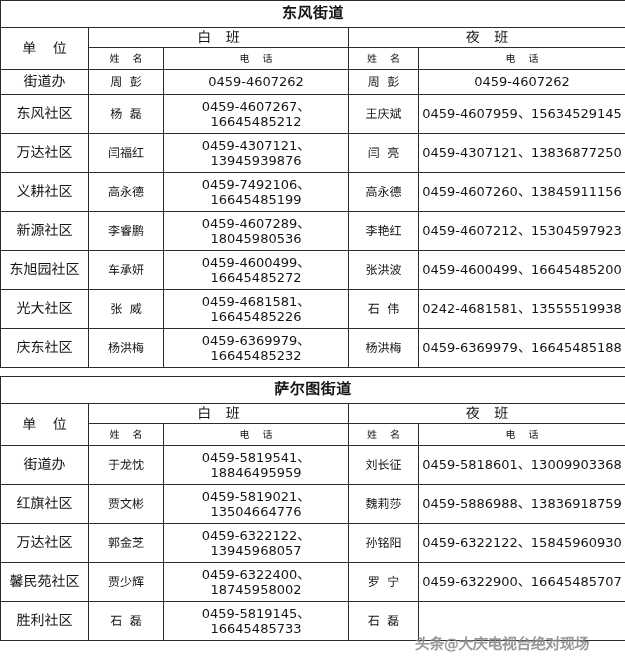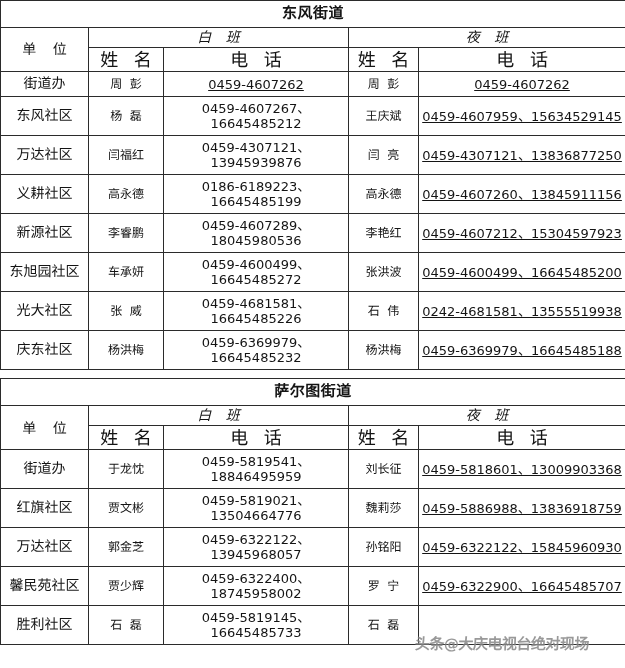--- a/index.html
+++ b/index.html
@@ -55,32 +55,31 @@
     font-size: 15px;
     font-weight: 700;
     letter-spacing: 0.5px;
   }
 
   .shift-cell {
     height: 20px;
     font-size: 14px;
     letter-spacing: 5px;
     text-indent: 5px;
-    font-style: italic;
   }
 
   .unit-head {
     font-size: 14px;
     letter-spacing: 6px;
     text-indent: 6px;
   }
 
   .sub-head {
     height: 22px;
-    font-size: 18px;
+    font-size: 10px;
     letter-spacing: 5px;
     text-indent: 5px;
   }
 
   td.unit {
     font-size: 14px;
     font-weight: 400;
     font-family: Liberation Serif, serif;
   }
 
@@ -90,21 +89,20 @@
   }
 
   td.phone {
     font-size: 13px;
     white-space: pre-line;
     letter-spacing: 0px;
   }
 
   td.phone.single {
     white-space: nowrap;
-    text-decoration: underline;
   }
 
   .row-1 td { height: 25px; }
   .row-2 td { height: 39px; margin-top: 9px; }
 
   .gap {
     height: 8px;
     background: #ffffff;
     width: 625px;
   }
@@ -172,21 +170,21 @@
             <td class="unit">万达社区</td>
             <td class="name">闫福红</td>
             <td class="phone">0459-4307121、
 13945939876</td>
             <td class="name">闫  亮</td>
             <td class="phone single">0459-4307121、13836877250</td>
           </tr>
           <tr class="row-2">
             <td class="unit">义耕社区</td>
             <td class="name">高永德</td>
-            <td class="phone">0186-6189223、
+            <td class="phone">0459-7492106、
 16645485199</td>
             <td class="name">高永德</td>
             <td class="phone single">0459-4607260、13845911156</td>
           </tr>
           <tr class="row-2">
             <td class="unit">新源社区</td>
             <td class="name">李睿鹏</td>
             <td class="phone">0459-4607289、
 18045980536</td>
             <td class="name">李艳红</td>

